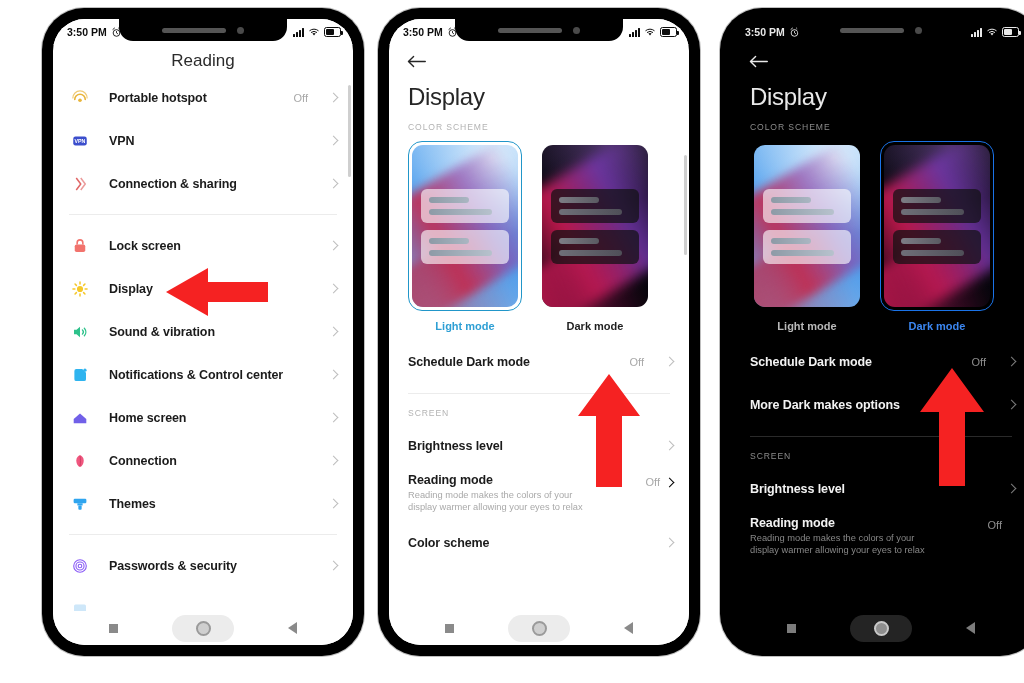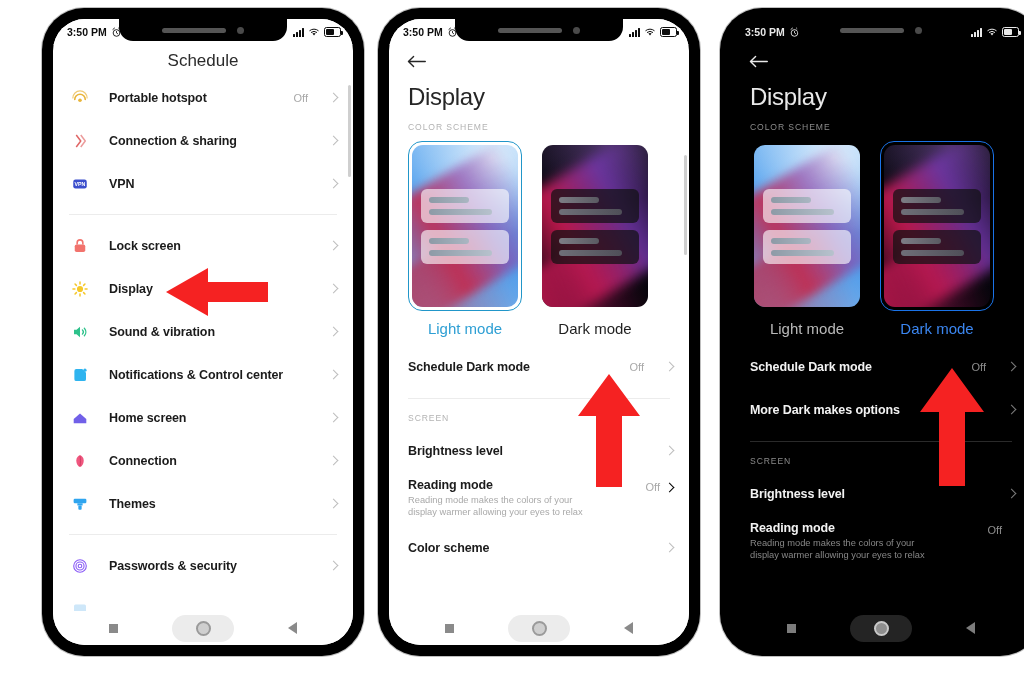--- a/index.html
+++ b/index.html
@@ -165,21 +165,21 @@
            justify-content:center; gap:7px; padding:0 9px; }
   .card { border-radius:6px; padding:8px 8px; display:flex; flex-direction:column; gap:6px; }
   .card.lt { background:rgba(255,255,255,.62); backdrop-filter:blur(2px); }
   .card.dk { background:rgba(16,16,18,.72); }
   .bar { height:6px; border-radius:3px; }
   .card.lt .bar.a { width:56%; background:linear-gradient(90deg,#8d9aa6,#aab6c2); }
   .card.lt .bar.b { width:88%; background:linear-gradient(90deg,#8d9aa6,#b7c2cd); }
   .card.dk .bar.a { width:56%; background:linear-gradient(90deg,#7d7d85,#5a5a62); }
   .card.dk .bar.b { width:88%; background:linear-gradient(90deg,#6f6f78,#4f4f58); }
 
-  .scheme-label { text-align:center; font-size:15px; font-weight:400; padding-top:9px; }
+  .scheme-label { text-align:center; font-size:11px; font-weight:700; padding-top:9px; }
   .scheme-label.on-light-sel { color:#2e9fd4; }
   .scheme-label.on-light-off { color:#1f1f1f; }
   .scheme-label.on-dark-off  { color:#b9b9b9; }
   .scheme-label.on-dark-sel  { color:#3b86f0; }
 
   
   .row2 { display:flex; align-items:flex-start; padding:0 16px 0 19px; }
   .row2 .txt { flex:1; }
   .row2 .t1 { font-size:12.5px; font-weight:700; letter-spacing:-0.1px; }
   .row2 .t2 { font-size:9.3px; line-height:12px; padding-top:2px; max-width:178px; }
@@ -258,55 +258,55 @@
       </div>
 
       <div class="notch">
         <div class="speaker"></div>
         <div class="cam"></div>
       </div>
 
       <div class="content">
         <div class="scrollarea">
 
-          <div class="settings-title">Schedule</div>
+          <div class="settings-title">Reading</div>
 
           <div class="row light" style="margin-top:-8px;">
             <span class="ic">
               <svg class="sic" viewBox="0 0 24 24">
                   <path d="M5 14a7 7 0 0114 0" fill="none" stroke="#e9b53b" stroke-width="2.2" stroke-linecap="round"></path>
                   <circle cx="12" cy="15" r="2.4" fill="#e9b53b"></circle>
                   <path d="M2.5 12a9.5 9.5 0 0119 0" fill="none" stroke="#e9b53b" stroke-width="1.6" stroke-linecap="round" opacity=".7"></path>
                 </svg>
             </span>
             <span class="lbl">Portable hotspot</span>
             <span class="val">Off</span>
             <span class="chev"></span>
           </div>
 
           <div class="row light">
             <span class="ic">
               <svg class="sic" viewBox="0 0 24 24">
+                  <rect x="3" y="6" width="18" height="12" rx="3" fill="#3b4ecc"></rect>
+                  <text x="12" y="14.6" font-size="7" fill="#fff" text-anchor="middle" font-family="Liberation Sans, sans-serif" font-weight="bold">VPN</text>
+                </svg>
+            </span>
+            <span class="lbl">VPN</span>
+            <span class="val"></span>
+            <span class="chev"></span>
+          </div>
+
+          <div class="row light">
+            <span class="ic">
+              <svg class="sic" viewBox="0 0 24 24">
                   <path d="M7 4l6 8-6 8" fill="none" stroke="#e06666" stroke-width="2" stroke-linejoin="round"></path>
                   <path d="M13 4l6 8-6 8" fill="none" stroke="#e06666" stroke-width="2" stroke-linejoin="round" opacity=".65"></path>
                 </svg>
             </span>
             <span class="lbl">Connection &amp; sharing</span>
-            <span class="val"></span>
-            <span class="chev"></span>
-          </div>
-
-          <div class="row light">
-            <span class="ic">
-              <svg class="sic" viewBox="0 0 24 24">
-                  <rect x="3" y="6" width="18" height="12" rx="3" fill="#3b4ecc"></rect>
-                  <text x="12" y="14.6" font-size="7" fill="#fff" text-anchor="middle" font-family="Liberation Sans, sans-serif" font-weight="bold">VPN</text>
-                </svg>
-            </span>
-            <span class="lbl">VPN</span>
             <span class="val"></span>
             <span class="chev"></span>
           </div>
 
           <div class="divider light"></div>
 
           <div class="row light">
             <span class="ic">
               <svg class="sic" viewBox="0 0 24 24">
                   <rect x="5" y="10" width="14" height="10" rx="2.4" fill="#f2736d"></rect>

